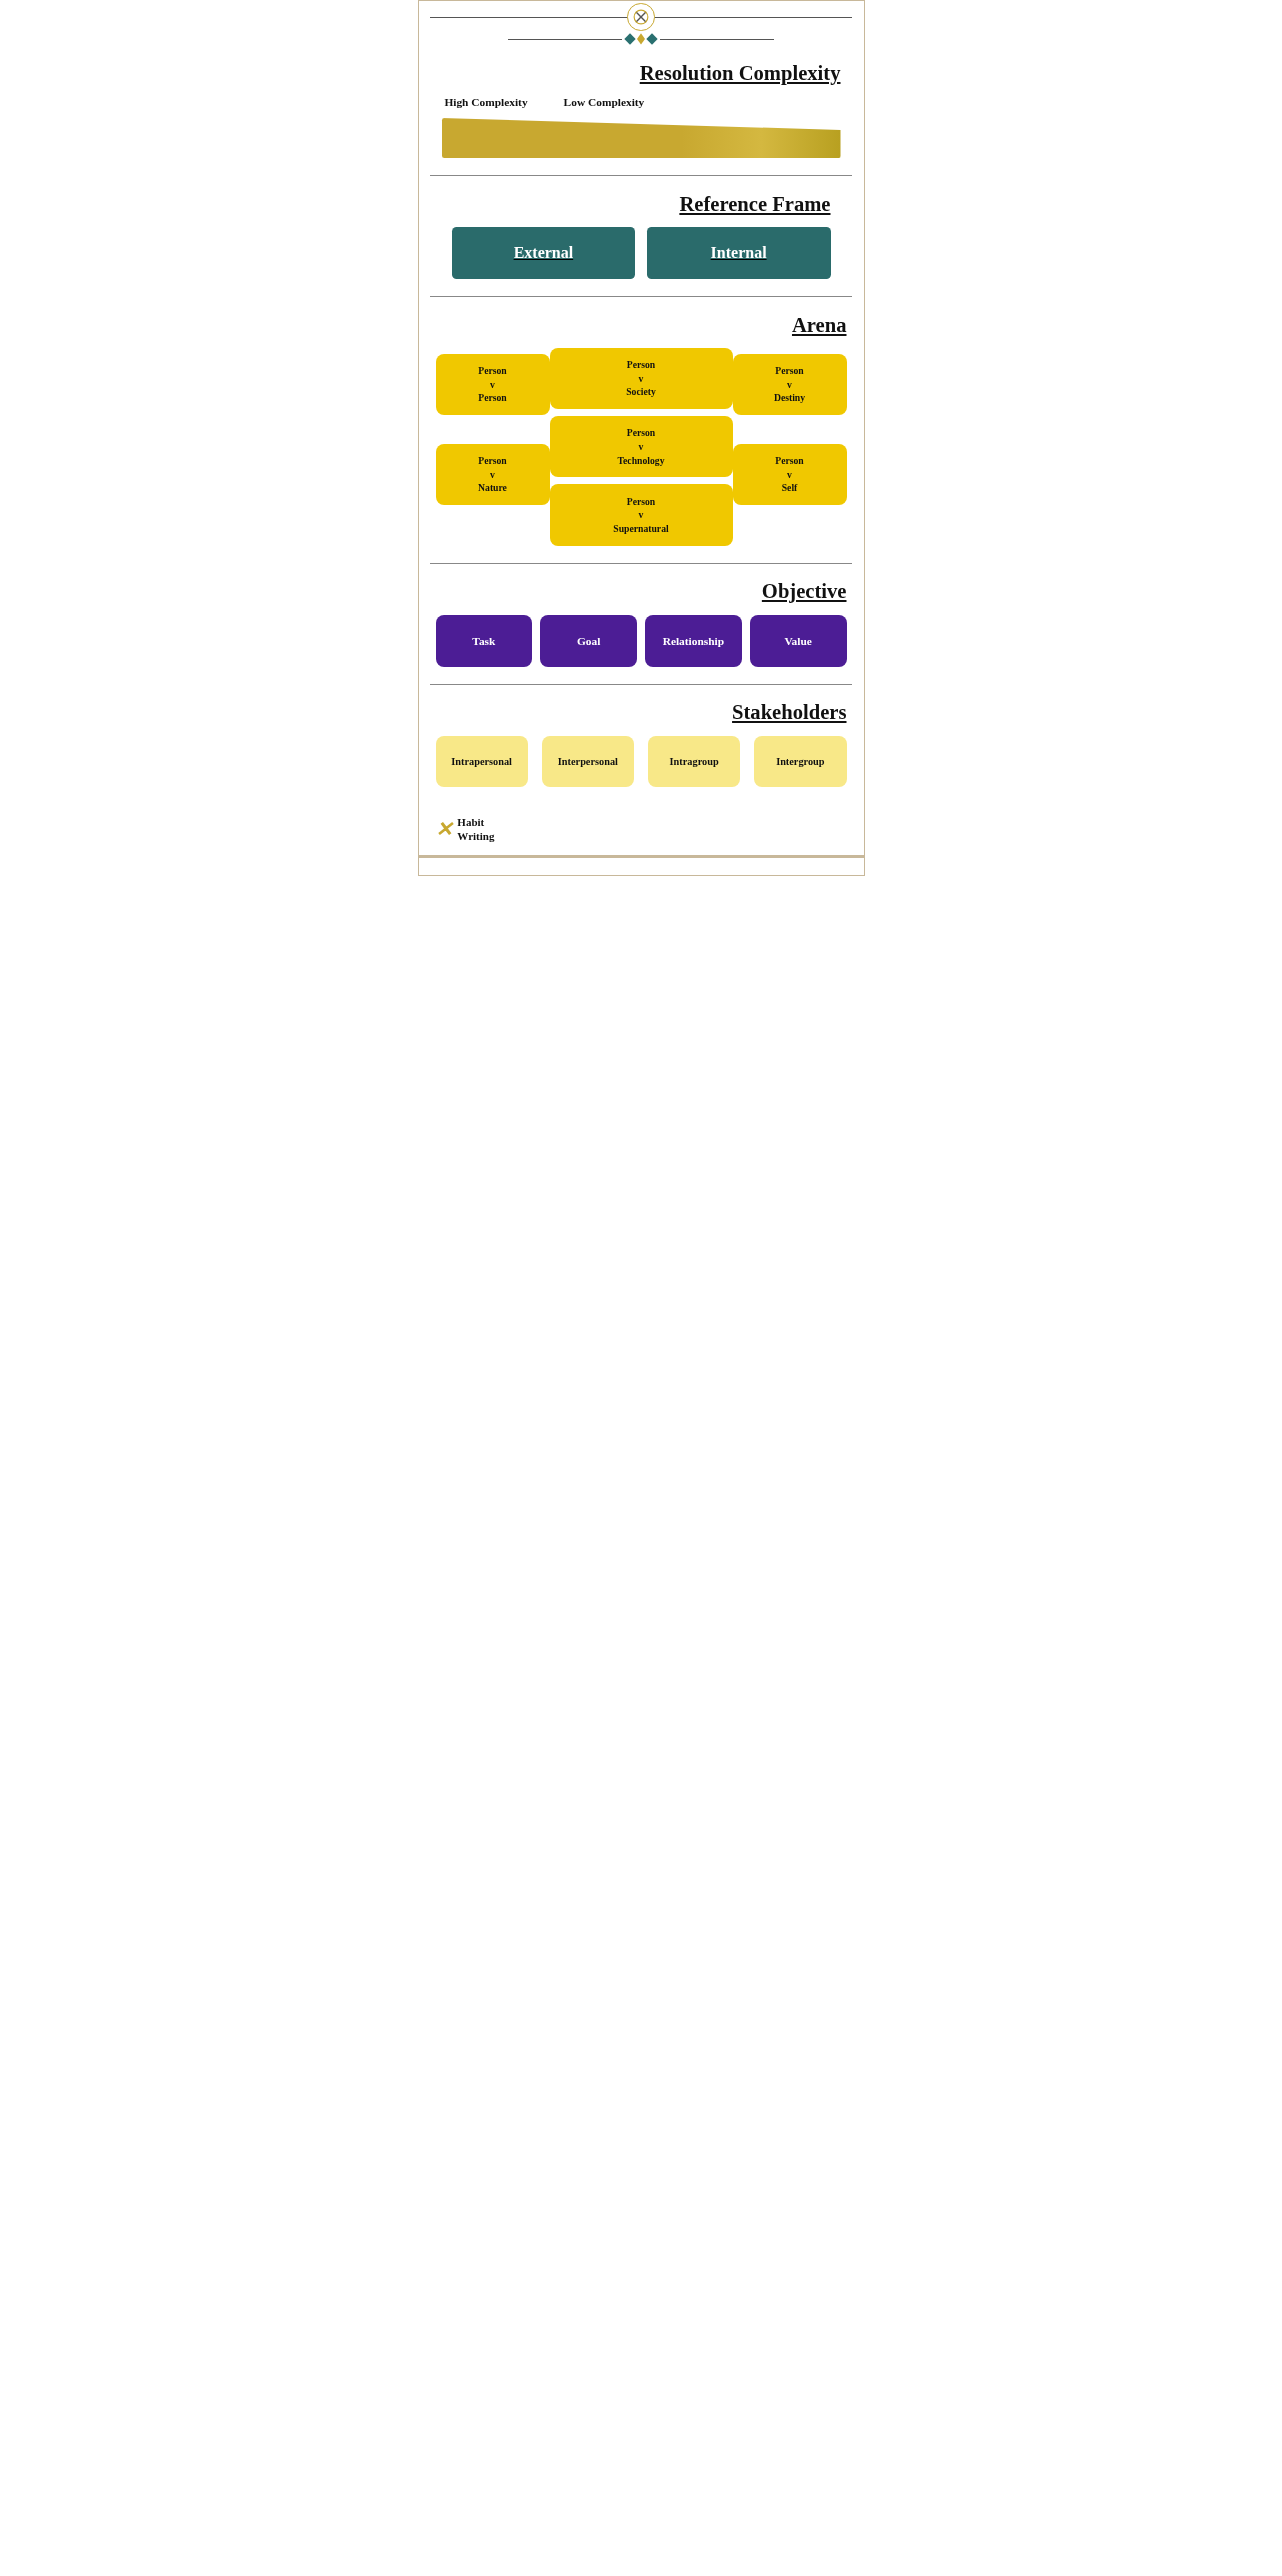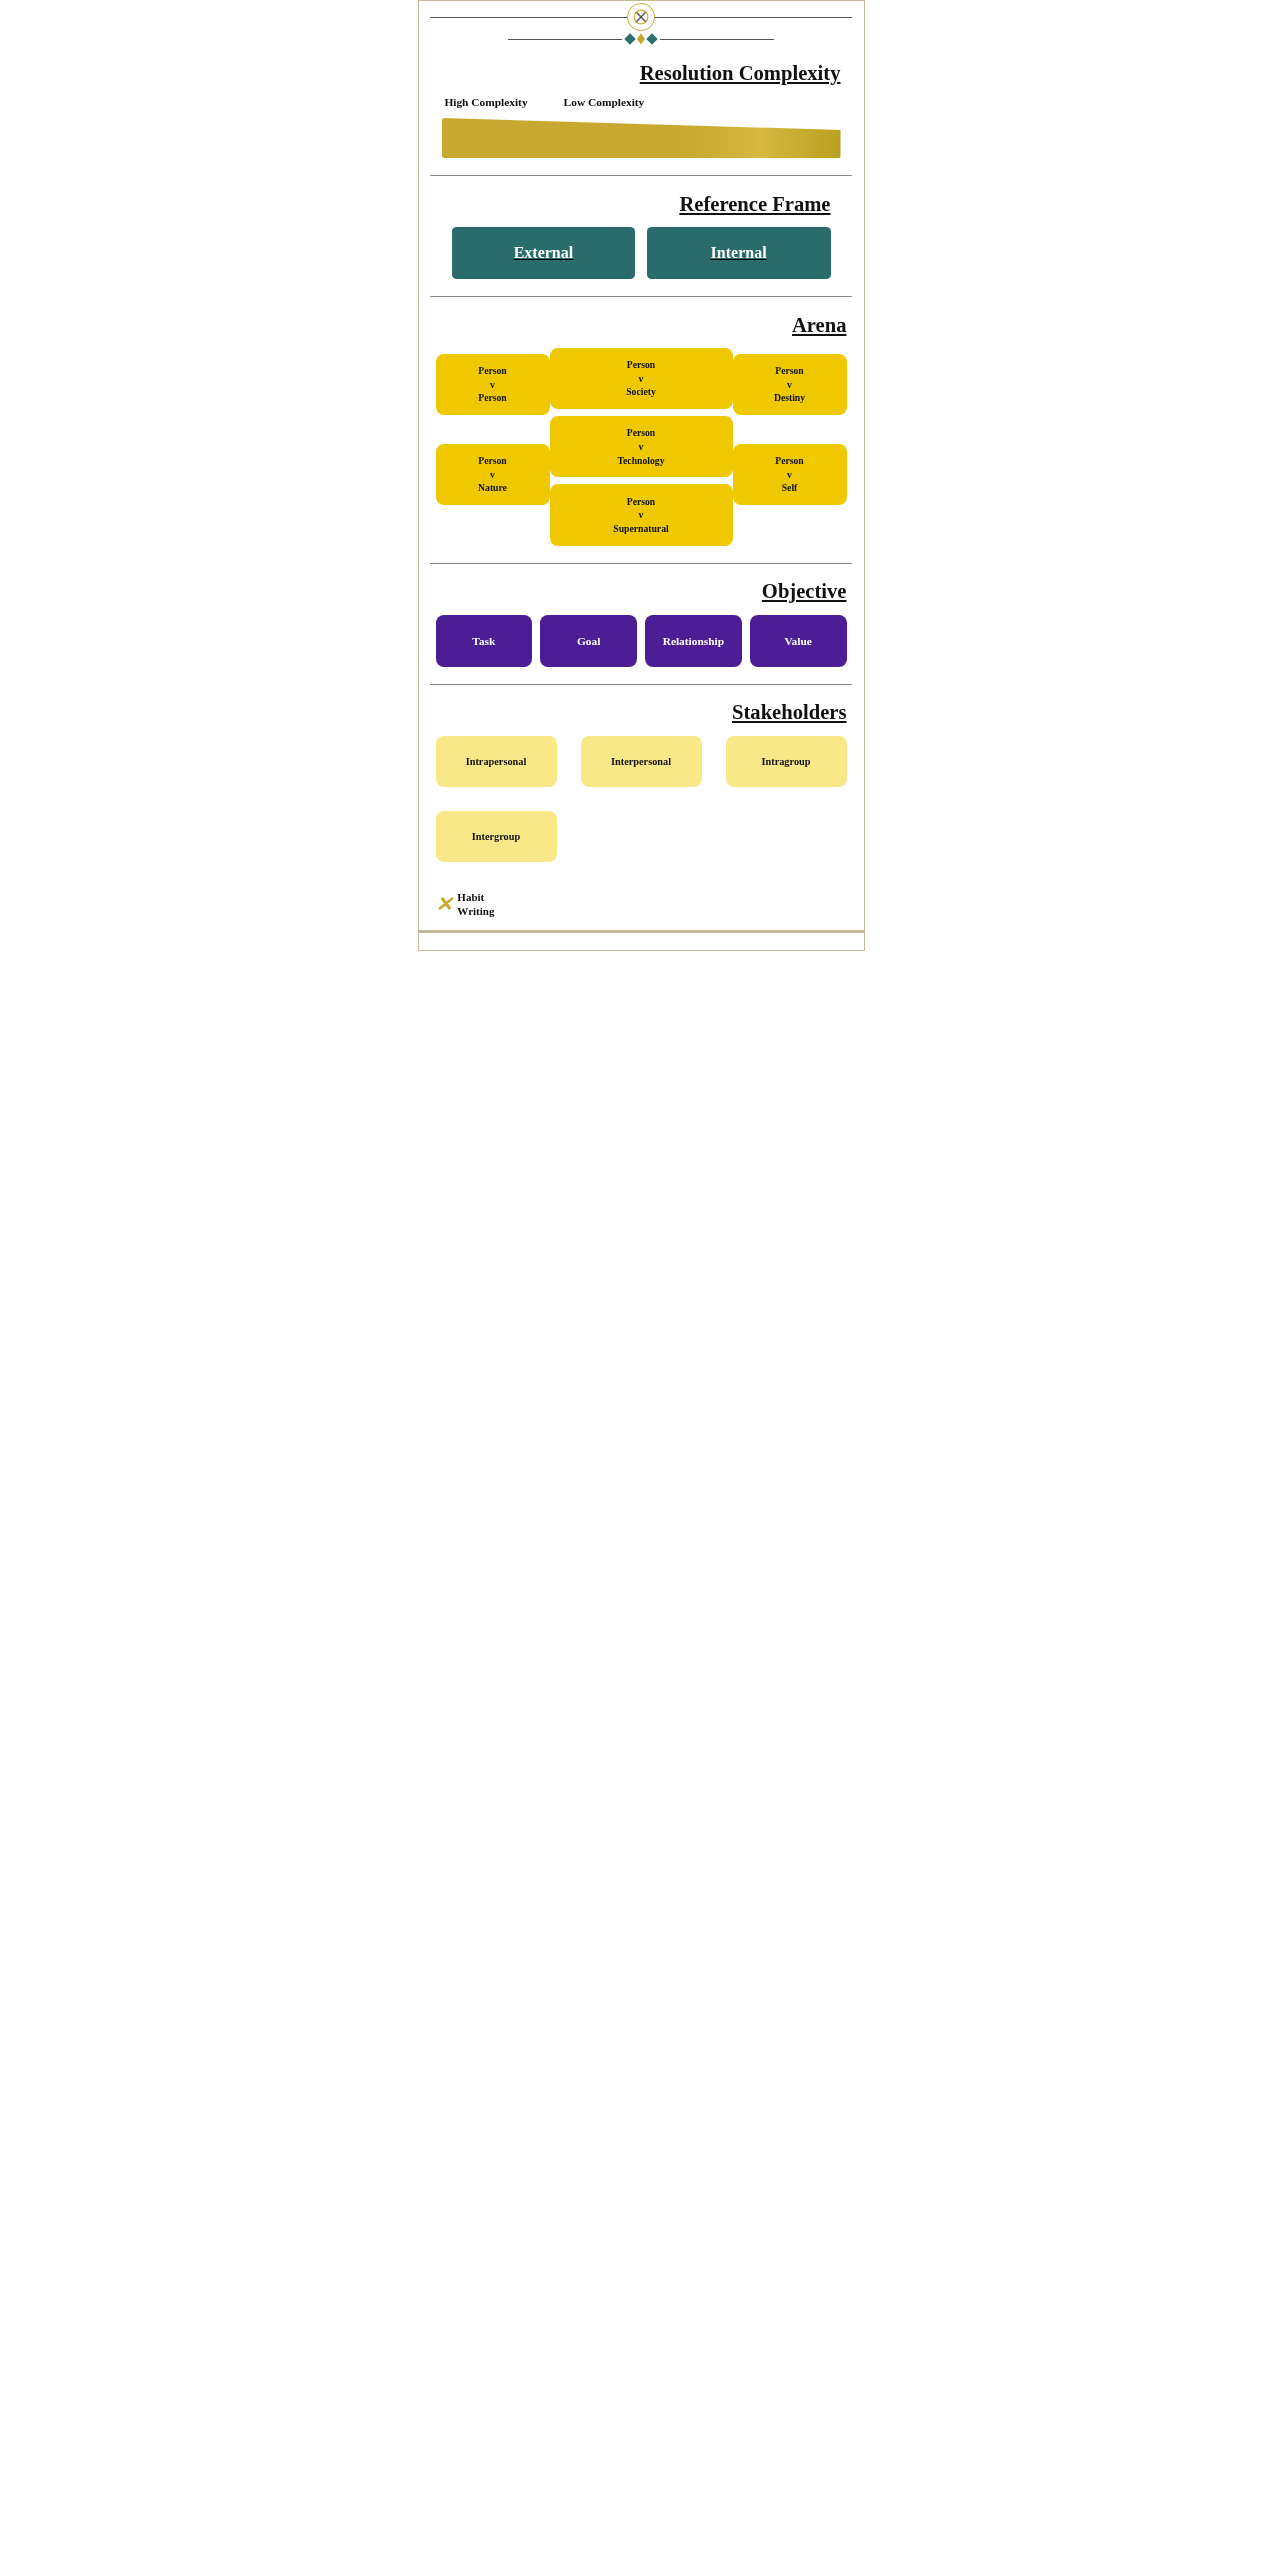--- a/index.html
+++ b/index.html
@@ -225,22 +225,22 @@
       color: #fff;
     }
 
     
     .stakeholders-section {
       padding: 0 17px 17px;
     }
 
     .stake-boxes {
       display: grid;
-      grid-template-columns: repeat(3, 1fr);
-      gap: 24px;
+      grid-template-columns: repeat(4, 1fr);
+      gap: 14px;
     }
 
     .stake-box {
       background: #f8e888;
       border-radius: 8px;
       font-size: 10.3px;
       font-weight: 600;
       text-align: center;
       padding: 20px 5.7px;
       color: #111;

